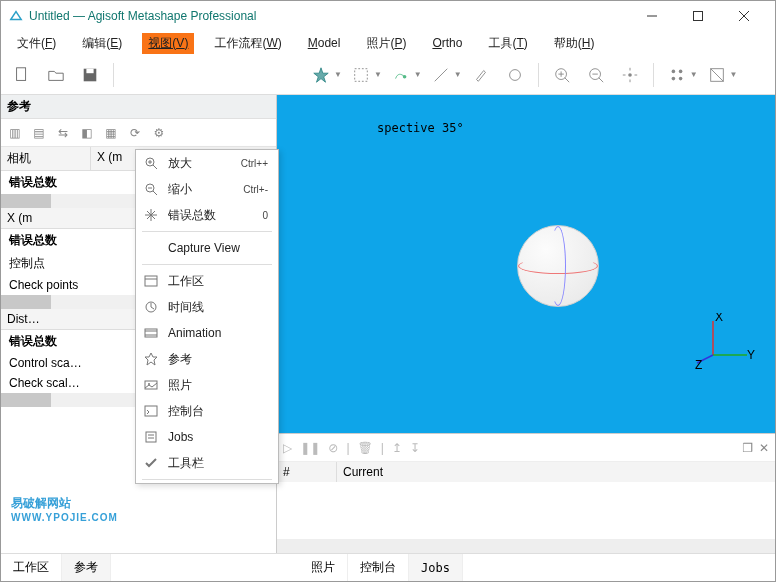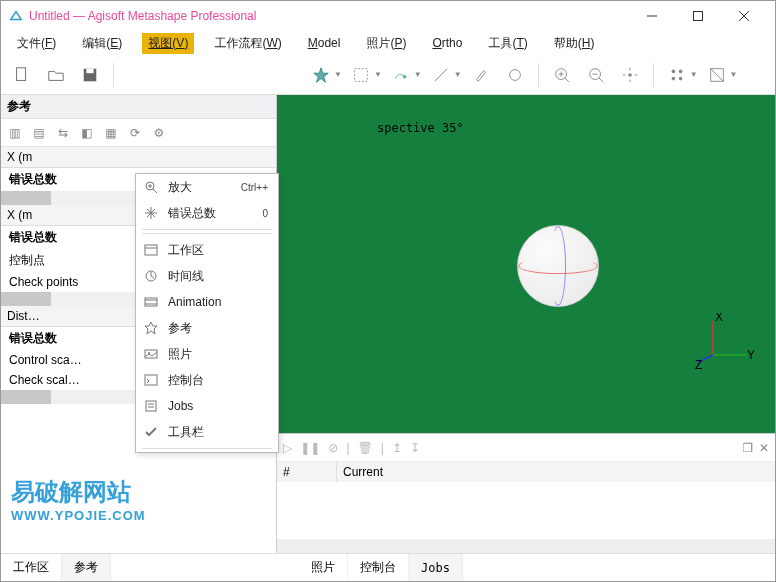--- a/index.html
+++ b/index.html
@@ -1,24 +1,24 @@
 <!DOCTYPE html>
 <html><head>
 <meta charset="utf-8">
 <style>
 * { margin: 0; padding: 0; box-sizing: border-box; font-family: "Microsoft YaHei", "Segoe UI", sans-serif; font-size: 12px; }
 body { width: 776px; height: 582px; background: #fff; border: 1px solid #999; display: flex; flex-direction: column; overflow: hidden; }
 .titlebar { height: 30px; display: flex; align-items: center; padding: 0 8px; }
 .titlebar .logo { width: 14px; height: 14px; margin-right: 6px; }
-.titlebar .title { flex: 1; color: #ec4899; }
+.titlebar .title { flex: 1; color: #0f766e; }
 .winbtns { display: flex; }
 .winbtn { width: 46px; height: 30px; display: flex; align-items: center; justify-content: center; color: #333; }
 .menubar { height: 24px; display: flex; align-items: center; padding: 0 10px; gap: 14px; }
 .menubar .mitem { padding: 2px 6px; color: #222; }
-.menubar .mitem.active { background: #eab308; text-decoration: underline; }
+.menubar .mitem.active { background: #f97316; text-decoration: underline; }
 .menubar .mitem u { text-decoration: underline; }
 .toolbar { height: 40px; background: #fff; display: flex; align-items: center; padding: 0 6px; gap: 4px; border-bottom: 1px solid #ddd; position: relative; }
 .tbtn { width: 30px; height: 30px; display: flex; align-items: center; justify-content: center; color: #555; border-radius: 3px; }
 .tbtn svg { width: 18px; height: 18px; }
 .tsep { width: 1px; height: 24px; background: #ddd; margin: 0 4px; }
 .tdrop { display: flex; align-items: center; }
 .tdrop .caret { font-size: 8px; color: #888; margin-left: -2px; }
 .workspace { flex: 1; display: flex; position: relative; min-height: 0; }
 .left { width: 276px; display: flex; flex-direction: column; background: #fff; border-right: 1px solid #ccc; }
 .panel-h { background: #eef0f1; font-weight: 600; padding: 3px 6px; border-bottom: 1px solid #e0e0e0; }
@@ -26,46 +26,46 @@
 .stbtn { width: 20px; height: 20px; display: flex; align-items: center; justify-content: center; color: #888; }
 .colhdr { display: flex; background: #f4f4f4; border-bottom: 1px solid #ddd; }
 .colhdr span { padding: 3px 6px; }
 .colhdr .c1 { width: 90px; border-right: 1px solid #ddd; }
 .row { padding: 3px 8px; }
 .row.bold { font-weight: 600; }
 .scroll-stub { height: 14px; background: #eee; display: flex; }
 .scroll-stub .track { flex: 1; background: #f0f0f0; }
 .scroll-stub .thumb { width: 50px; height: 100%; background: #c8c8c8; }
 .right { flex: 1; display: flex; flex-direction: column; min-width: 0; }
-.viewport { flex: 1; position: relative; background: #15803d; overflow: hidden; }
+.viewport { flex: 1; position: relative; background: #0ea5e9; overflow: hidden; }
 .persp { position: absolute; left: 100px; top: 26px; color: #000; font-family: monospace; font-size: 12px; }
 .sphere { position: absolute; left: 240px; top: 130px; width: 82px; height: 82px; border-radius: 50%; background: radial-gradient(circle at 35% 30%, #fcfcfc, #e6e6e6); border: 1px solid #d0d0d0; }
 .sphere .eq { position: absolute; left: 0; top: 50%; width: 100%; height: 16px; border: 1px solid #e77; border-radius: 50%; transform: translateY(-50%); border-top-color: transparent; }
 .sphere .mer { position: absolute; top: 0; left: 50%; height: 100%; width: 16px; border: 1px solid #88f; border-radius: 50%; transform: translateX(-50%); border-left-color: transparent; }
 .gizmo { position: absolute; right: 20px; bottom: 60px; width: 60px; height: 60px; }
 .jobs { height: 120px; border-top: 1px solid #ccc; display: flex; flex-direction: column; }
 .jobs-tb { height: 28px; background: #fff; display: flex; align-items: center; padding: 0 6px; gap: 8px; color: #bbb; border-bottom: 1px solid #eee; }
 .jobs-tb .dock { margin-left: auto; display: flex; gap: 6px; color: #888; }
 .jobs-hdr { display: flex; background: #f4f4f4; }
 .jobs-hdr span { padding: 3px 6px; border-right: 1px solid #ddd; }
 .jobs-body { flex: 1; }
 .jobs-scroll { height: 14px; background: #eee; }
 .footer { height: 28px; background: #fff; border-top: 1px solid #ddd; display: flex; align-items: stretch; }
 .ftab { padding: 4px 12px; border-right: 1px solid #eee; display: flex; align-items: center; }
 .ftab.active { background: #f5f5f5; }
 .ftab.mono { font-family: monospace; }
-.dropdown { position: absolute; left: 134px; top: 54px; width: 144px; background: #fff; border: 1px solid #bbb; box-shadow: 2px 2px 6px rgba(0,0,0,0.15); z-index: 100; margin-top: 24px; }
+.dropdown { position: absolute; left: 134px; top: 54px; width: 144px; background: #fff; border: 1px solid #bbb; box-shadow: 2px 2px 6px rgba(0,0,0,0.15); z-index: 100; }
 .dropdown .ditem { display: flex; align-items: center; height: 26px; padding: 0 10px 0 6px; gap: 8px; }
 .dropdown .ditem .dicon { width: 18px; height: 18px; display: flex; align-items: center; justify-content: center; color: #777; }
 .dropdown .ditem .dlabel { flex: 1; color: #222; }
 .dropdown .ditem .dshort { color: #444; font-size: 10px; }
 .dropdown .dsep { height: 1px; background: #ddd; margin: 3px 6px; }
 .watermark { position: absolute; left: 10px; bottom: 30px; z-index: 50; pointer-events: none; font-weight: 700; }
-.watermark .l1 { color: #36a0d8; font-size: 24px; }
-.watermark .l2 { color: #36a0d8; font-size: 13px; letter-spacing: 1px; }
+.watermark .l1 { color: #36a0d8; font-size: 12px; }
+.watermark .l2 { color: #36a0d8; font-size: 10px; letter-spacing: 1px; }
 </style>
 </head>
 <body>
 
 <div class="titlebar">
   <span class="logo">
     <svg viewBox="0 0 16 16">
         <path d="M2 12 L8 3 L14 12 Z" fill="none" stroke="#2aa0c8" stroke-width="1.6"></path>
       </svg>
   </span>
@@ -221,27 +221,42 @@
             <line x1="4" y1="6" x2="8" y2="6" stroke="#777"></line>
             <line x1="9" y1="9" x2="13" y2="13" stroke="#777"></line>
           </svg>
         </span>
         <span class="dlabel">放大</span>
         <span class="dshort">Ctrl++</span>
       </div>
       <div class="ditem">
         <span class="dicon">
           <svg width="14" height="14">
+            <circle cx="6" cy="6" r="4" fill="none" stroke="#777"></circle>
+            <line x1="4" y1="6" x2="8" y2="6" stroke="#777"></line>
+            <line x1="9" y1="9" x2="13" y2="13" stroke="#777"></line>
+          </svg>
+        </span>
+        <span class="dlabel">缩小</span>
+        <span class="dshort">Ctrl+-</span>
+      </div>
+      <div class="ditem">
+        <span class="dicon">
+          <svg width="14" height="14">
             <path d="M7 1v12M1 7h12M3 3l8 8M11 3l-8 8" stroke="#777" fill="none"></path>
           </svg>
         </span>
         <span class="dlabel">错误总数</span>
         <span class="dshort">0</span>
       </div>
       <div class="dsep"></div>
+      <div class="ditem">
+        <span class="dicon"></span>
+        <span class="dlabel">Capture View</span>
+      </div>
       <div class="dsep"></div>
       <div class="ditem">
         <span class="dicon">
           <svg width="14" height="14">
             <rect x="1" y="2" width="12" height="10" fill="none" stroke="#777"></rect>
             <line x1="1" y1="5" x2="13" y2="5" stroke="#777"></line>
           </svg>
         </span>
         <span class="dlabel">工作区</span>
       </div>
@@ -318,20 +333,21 @@
       <span class="stbtn">▥</span>
       <span class="stbtn">▤</span>
       <span class="stbtn">⇆</span>
       <span class="stbtn">◧</span>
       <span class="stbtn">▦</span>
       <span class="stbtn">⟳</span>
       <span class="stbtn">⚙</span>
     </div>
     <div id="ref-sections">
         <div class="colhdr">
+          <span class="c1">相机</span>
           <span class="">X (m</span>
         </div>
         <div class="row bold">错误总数</div>
         <div class="scroll-stub">
           <div class="thumb"></div>
           <div class="track"></div>
         </div>
         <div class="colhdr">
           <span class="">X (m</span>
         </div>

